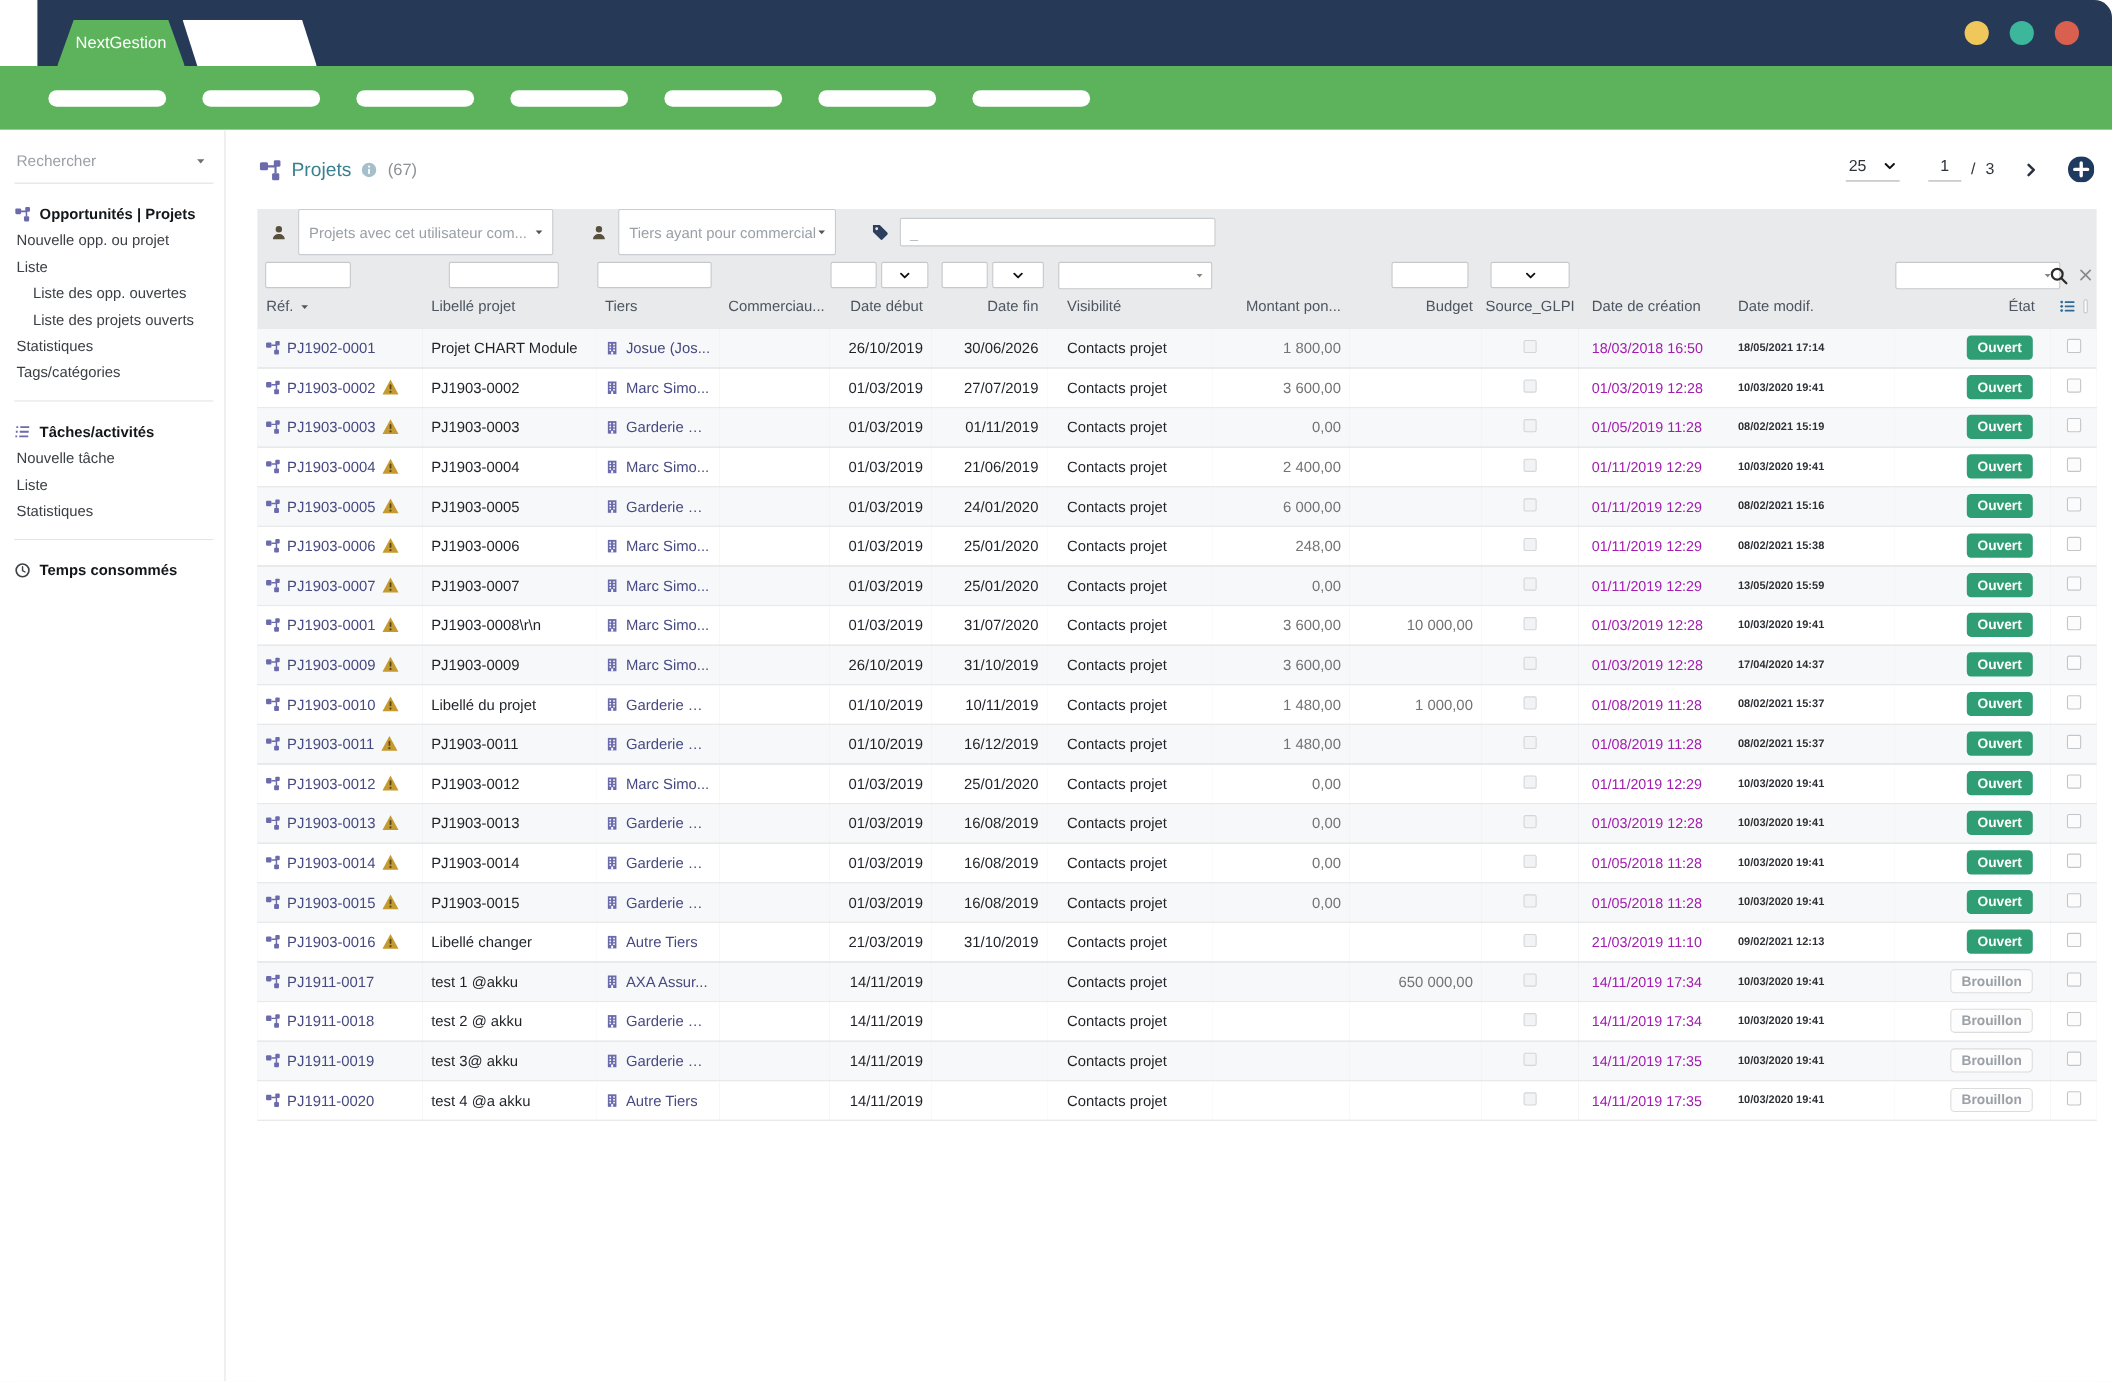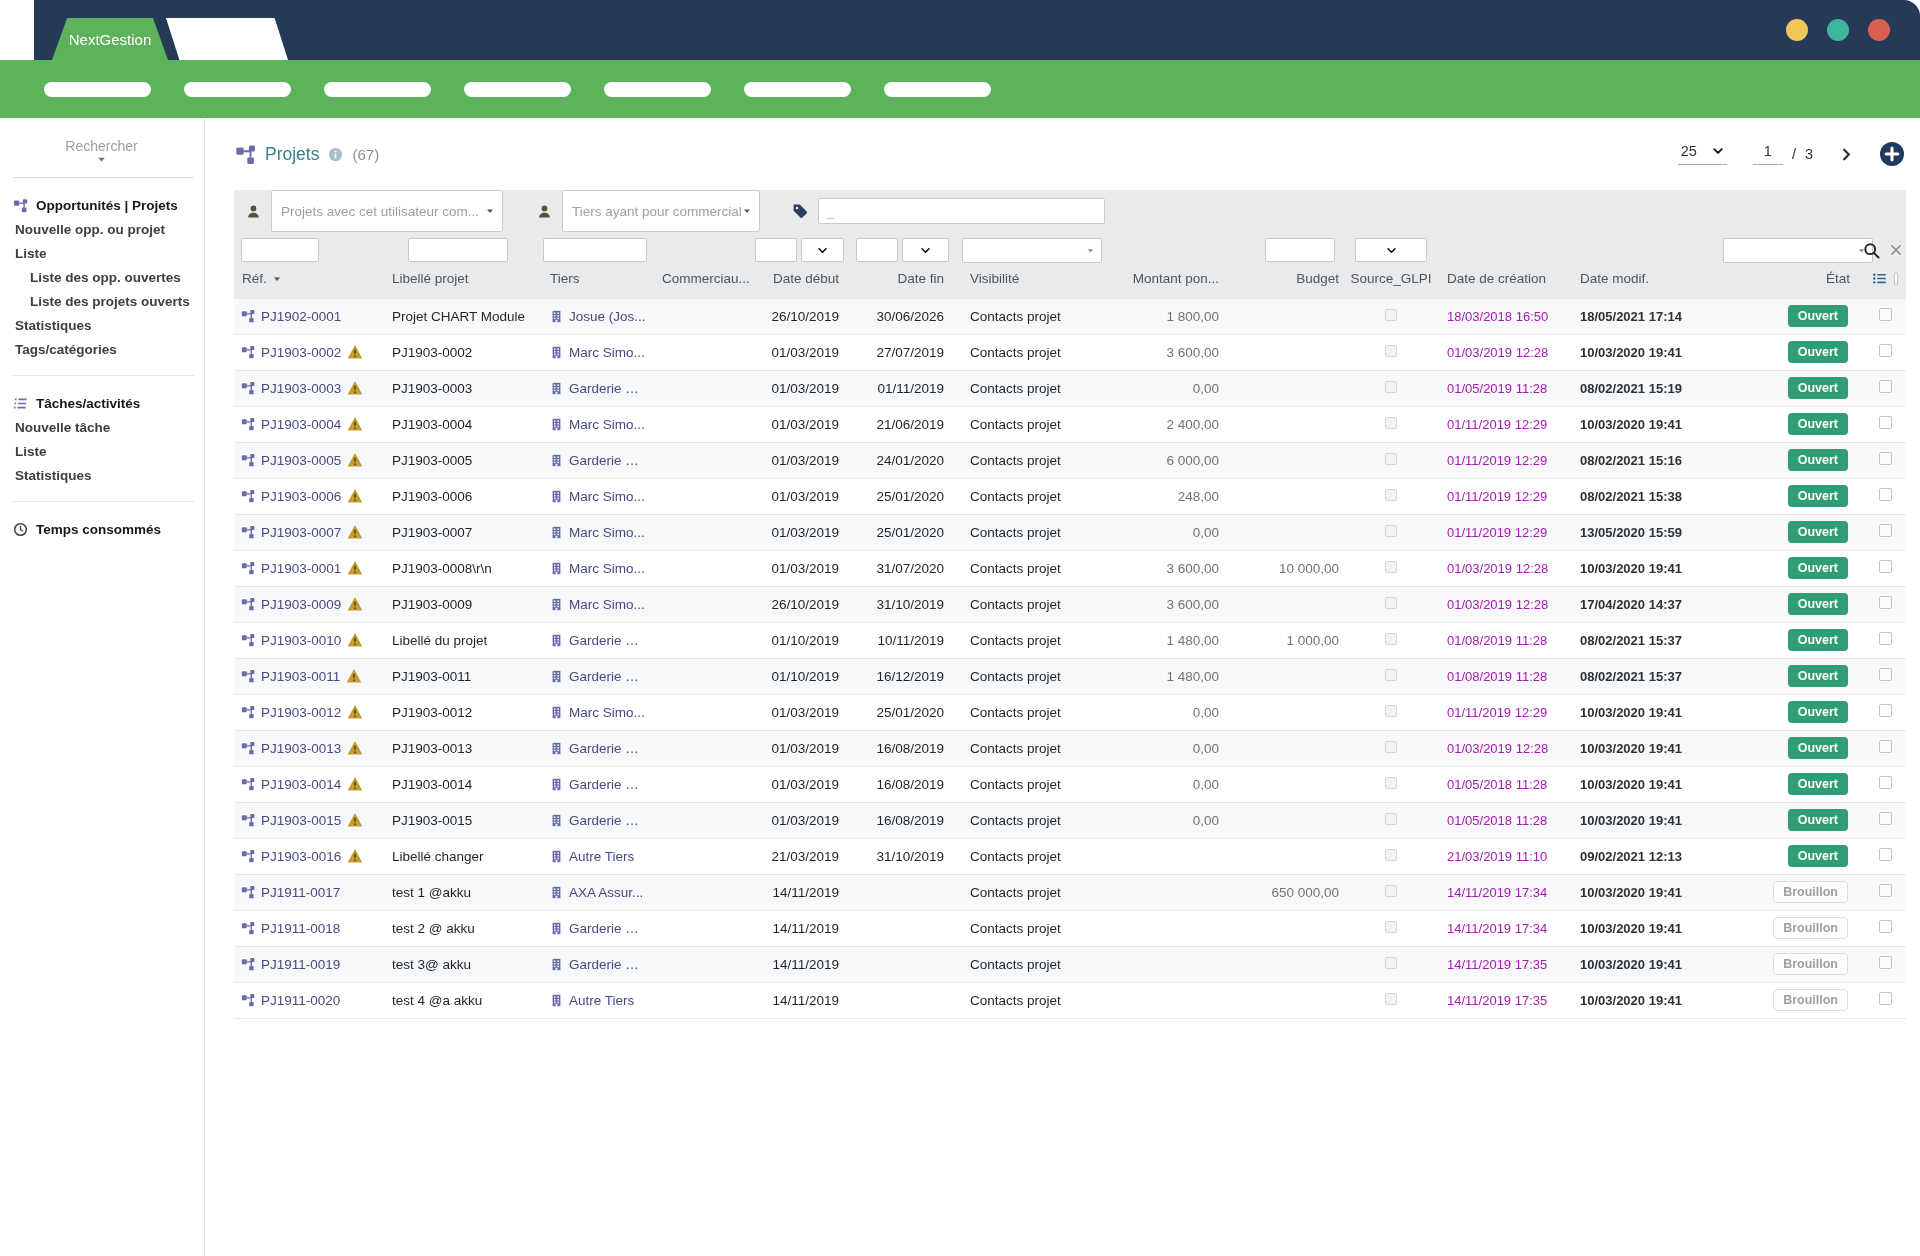--- a/index.html
+++ b/index.html
@@ -20,24 +20,24 @@
   
   .menubar { height:58px; background:#5cb35c; display:flex; align-items:center; gap:33px; padding-left:44px; flex:none; }
   .pill { width:107px; height:15px; border-radius:8px; background:#fff; flex:none; }
 
   
   .page-body { flex:1; display:flex; min-height:0; background:#fff; }
 
   
   .sidebar { width:205px; flex:none; border-right:1px solid #e3e4e6; padding:18px 10px 0 13px; }
   .search-box { display:flex; align-items:center; justify-content:space-between; padding:2px 6px 12px 2px;
-                border-bottom:1px solid #e0e0e0; color:#9aa0a6; font-size:14px; cursor:pointer;flex-direction:column; }
+                border-bottom:1px solid #e0e0e0; color:#9aa0a6; font-size:14px; cursor:pointer; }
   .sb-section { margin-top:16px; }
   .sb-head { display:flex; align-items:center; gap:8px; font-weight:bold; font-size:13.5px; color:#14171a; padding:4px 0; }
-  .sb-item { font-size:13.5px; color:#3c4045; padding:4.5px 0 4.5px 2px; cursor:pointer;font-weight:bold; }
+  .sb-item { font-size:13.5px; color:#3c4045; padding:4.5px 0 4.5px 2px; cursor:pointer; }
   .sb-item.indent { padding-left:17px; }
   .sb-divider { border-top:1px solid #e4e5e7; margin:14px 0 0; }
 
   
   .main { flex:1; min-width:0; }
   .main-header { height:72px; display:flex; align-items:center; padding:0 16px 0 30px; }
   .title-group { display:flex; align-items:center; gap:9px; }
   .page-title { color:#38808f; font-size:17.5px; }
   .page-count { color:#8b9196; font-size:15px; }
   .pager { margin-left:auto; display:flex; align-items:center; gap:26px; }
@@ -79,21 +79,21 @@
   tbody tr:nth-child(even) td { background-color:#ffffff; }
   tbody tr:last-child td { border-bottom:1px solid #e7e9ea; }
 
   .cell-ref { display:flex; align-items:center; gap:6px; }
   .cell-tiers { display:flex; align-items:center; gap:6px; }
   .lnk { color:#474a82; text-decoration:none; cursor:pointer; overflow:hidden; text-overflow:ellipsis; }
   .money { color:#737373; }
   .c-vis { padding-left:18px; }
   th.h-vis { padding-left:18px; }
   .c-cre { padding-left:12px; padding-right:2px; font-weight:normal; font-size:13px; color:#a21caf; }
-  .c-mod { padding-left:10px; font-weight:bold; font-size:13px; color:#2d3136; }
+  .c-mod { padding-left:10px; font-weight:bold; font-size:10px; color:#2d3136; }
   .badge { display:inline-block; min-width:44px; text-align:center; font-size:12.5px; font-weight:bold;
            padding:4px 10px; border-radius:4px; }
   .badge.open { background:#2f9e74; color:#fff; }
   .badge.draft { background:#fdfdfd; color:#9aa0a6; border:1px solid #dcdcdc; padding:3px 9px; }
   .cb { display:inline-block; width:13px; height:13px; border:1px solid #c3c6c9; border-radius:2px; background:#fcfcfd; cursor:pointer; }
   .cb.sm { width:12px; height:12px; background:#f2f3f4; border-color:#d4d6d8; }
 
   .ic { display:inline-block; vertical-align:middle; flex:none; }
   .ic-warn { width:16px; height:16px; }
   .ic-proj { width:14px; height:14px; color:#6a6aad; }

